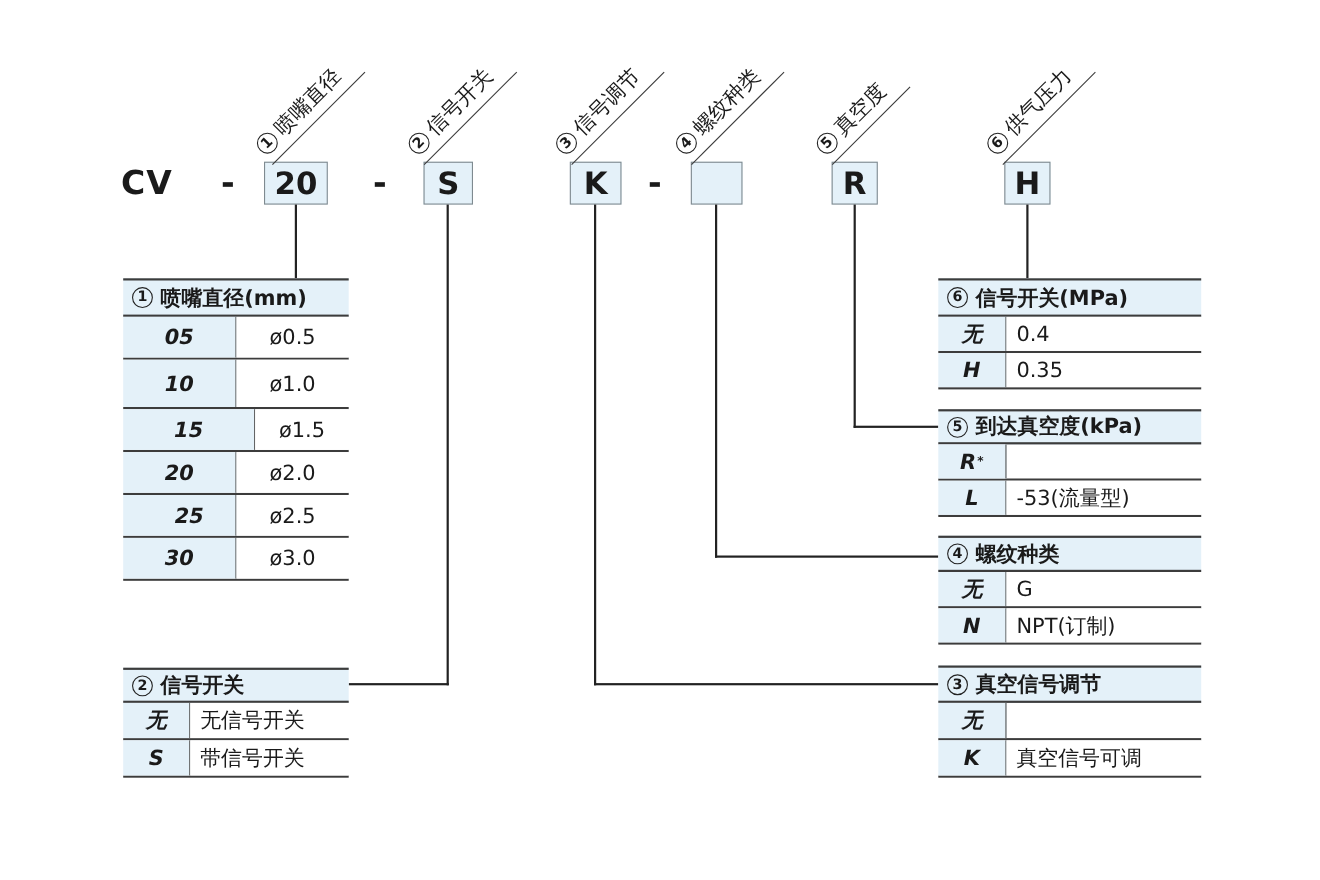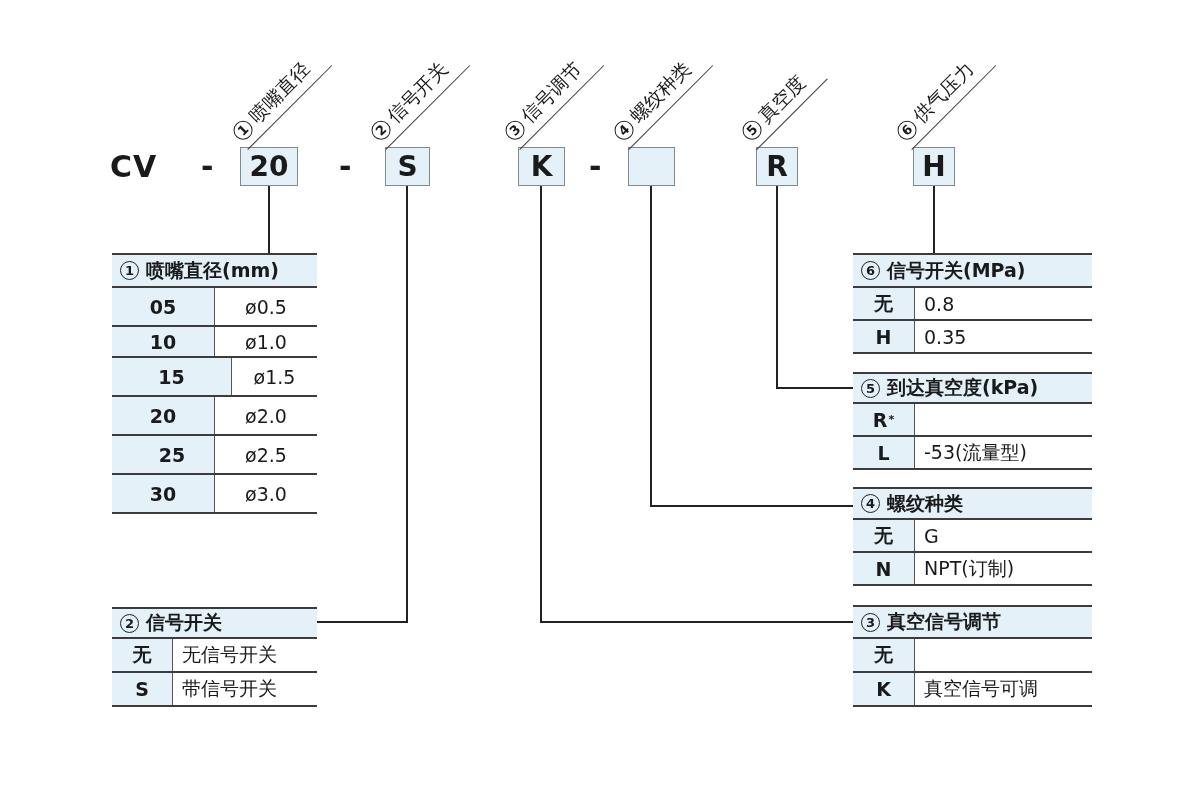--- a/index.html
+++ b/index.html
@@ -28,21 +28,21 @@
   .vline{width:2px;}
   .hline{height:2px;}
 
   
   .tbl{position:absolute;box-sizing:border-box;}
   .tbl-header{display:flex;align-items:center;gap:7px;background:#e4f1f9;
     border-top:2px solid #3c3c3c;border-bottom:2px solid #3c3c3c;
     font-weight:bold;font-size:19px;padding-left:8px;box-sizing:border-box;white-space:nowrap;}
   .tbl-row{display:flex;border-bottom:2px solid #3c3c3c;box-sizing:border-box;}
   .cell-key{background:#e4f1f9;display:flex;align-items:center;justify-content:center;
-    font-weight:bold;font-size:19px;border-right:1.5px solid #555;box-sizing:border-box;}
+    font-weight:bold;font-size:19px;border-right:1.5px solid #555;box-sizing:border-box;font-style:italic;}
   .cell-val{background:#ffffff;display:flex;align-items:center;font-size:19px;
     padding-left:9px;box-sizing:border-box;flex:1;white-space:nowrap;}
   .cell-val.center{justify-content:center;padding-left:0;}
   sup.star{font-size:11px;line-height:0;vertical-align:super;margin-left:1px;}
 </style>
 </head>
 <body>
 
 <div id="canvas">
 
@@ -96,21 +96,21 @@
 
   <div class="tbl" style="left:112px;top:253px;width:205px;">
     <div class="tbl-header" style="height:35px;">
       <span class="circ">1</span>
       <span>喷嘴直径(mm)</span>
     </div>
     <div class="tbl-row" style="height:39px;">
       <div class="cell-key" style="width:103px;">05</div>
       <div class="cell-val center">ø0.5</div>
     </div>
-    <div class="tbl-row" style="height:31px;">
+    <div class="tbl-row" style="height:45px;">
       <div class="cell-key" style="width:103px;">10</div>
       <div class="cell-val center">ø1.0</div>
     </div>
     <div class="tbl-row" style="height:39px;">
       <div class="cell-key" style="width:120px;">15</div>
       <div class="cell-val center">ø1.5</div>
     </div>
     <div class="tbl-row" style="height:39px;">
       <div class="cell-key" style="width:103px;">20</div>
       <div class="cell-val center">ø2.0</div>
@@ -140,21 +140,21 @@
     </div>
   </div>
 
   <div class="tbl" style="left:853px;top:253px;width:239px;">
     <div class="tbl-header" style="height:35px;">
       <span class="circ">6</span>
       <span>信号开关(MPa)</span>
     </div>
     <div class="tbl-row" style="height:33px;">
       <div class="cell-key" style="width:62px;">无</div>
-      <div class="cell-val">0.8</div>
+      <div class="cell-val">0.4</div>
     </div>
     <div class="tbl-row" style="height:33px;">
       <div class="cell-key" style="width:62px;">H</div>
       <div class="cell-val">0.35</div>
     </div>
   </div>
 
   <div class="tbl" style="left:853px;top:372px;width:239px;">
     <div class="tbl-header" style="height:32px;">
       <span class="circ">5</span>

